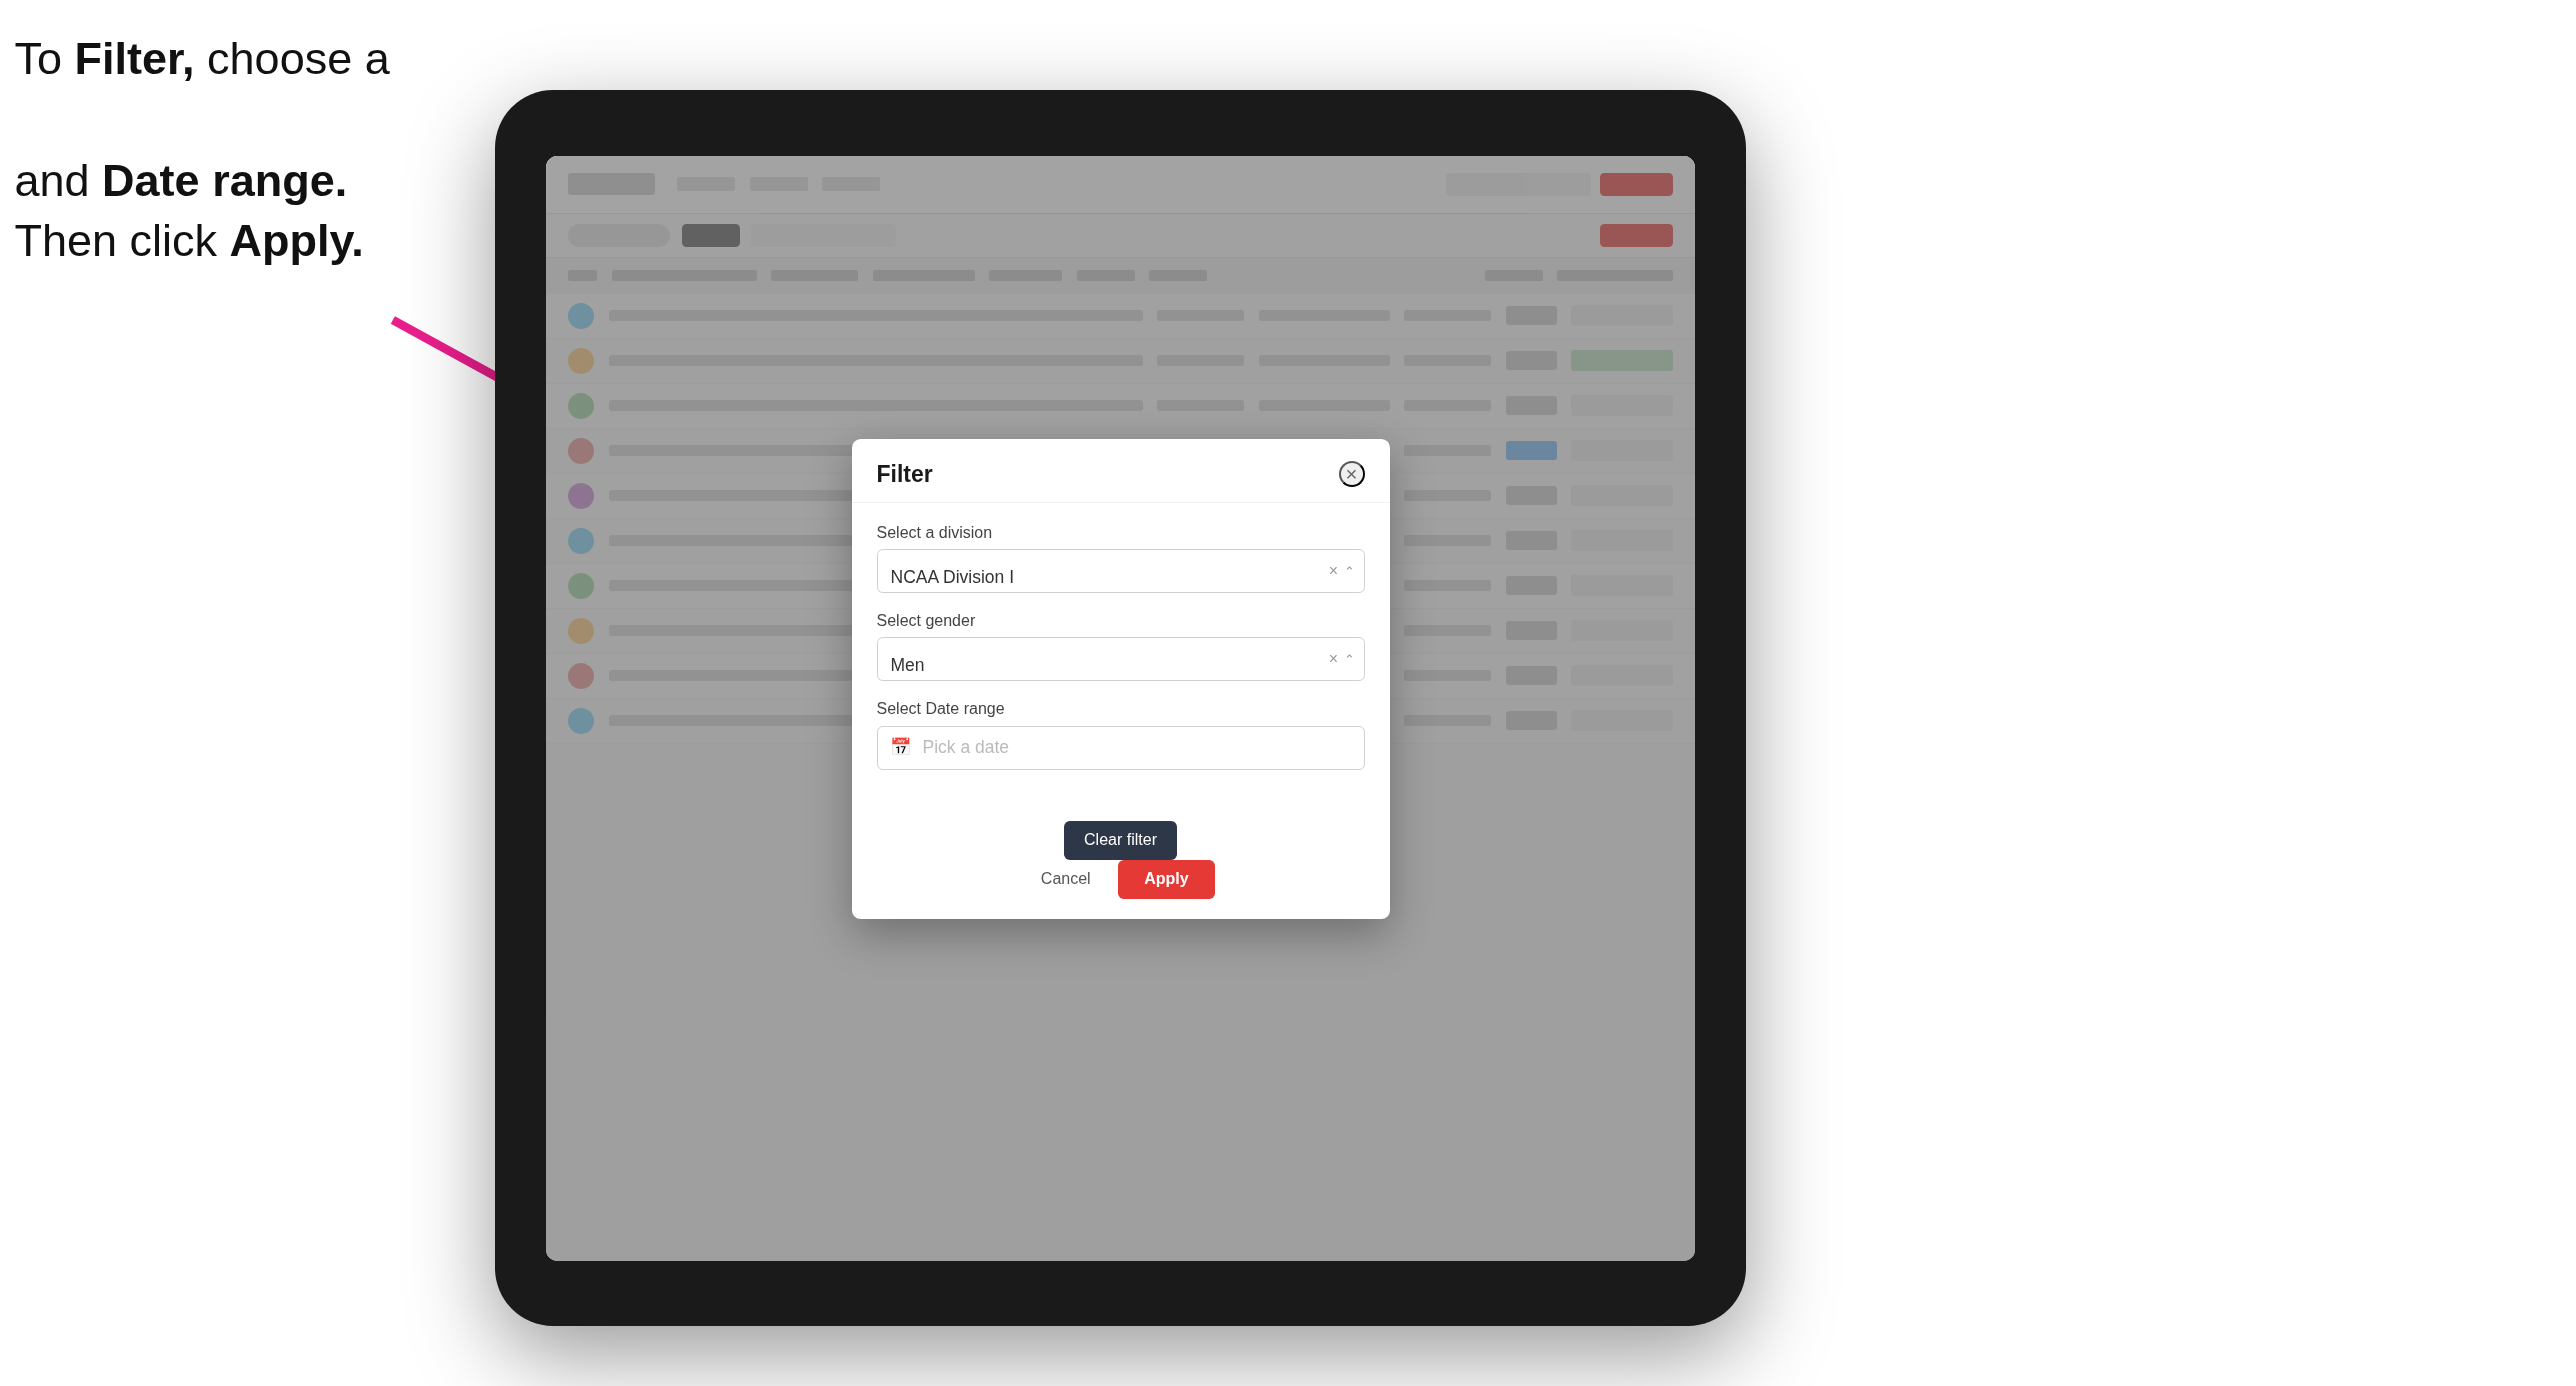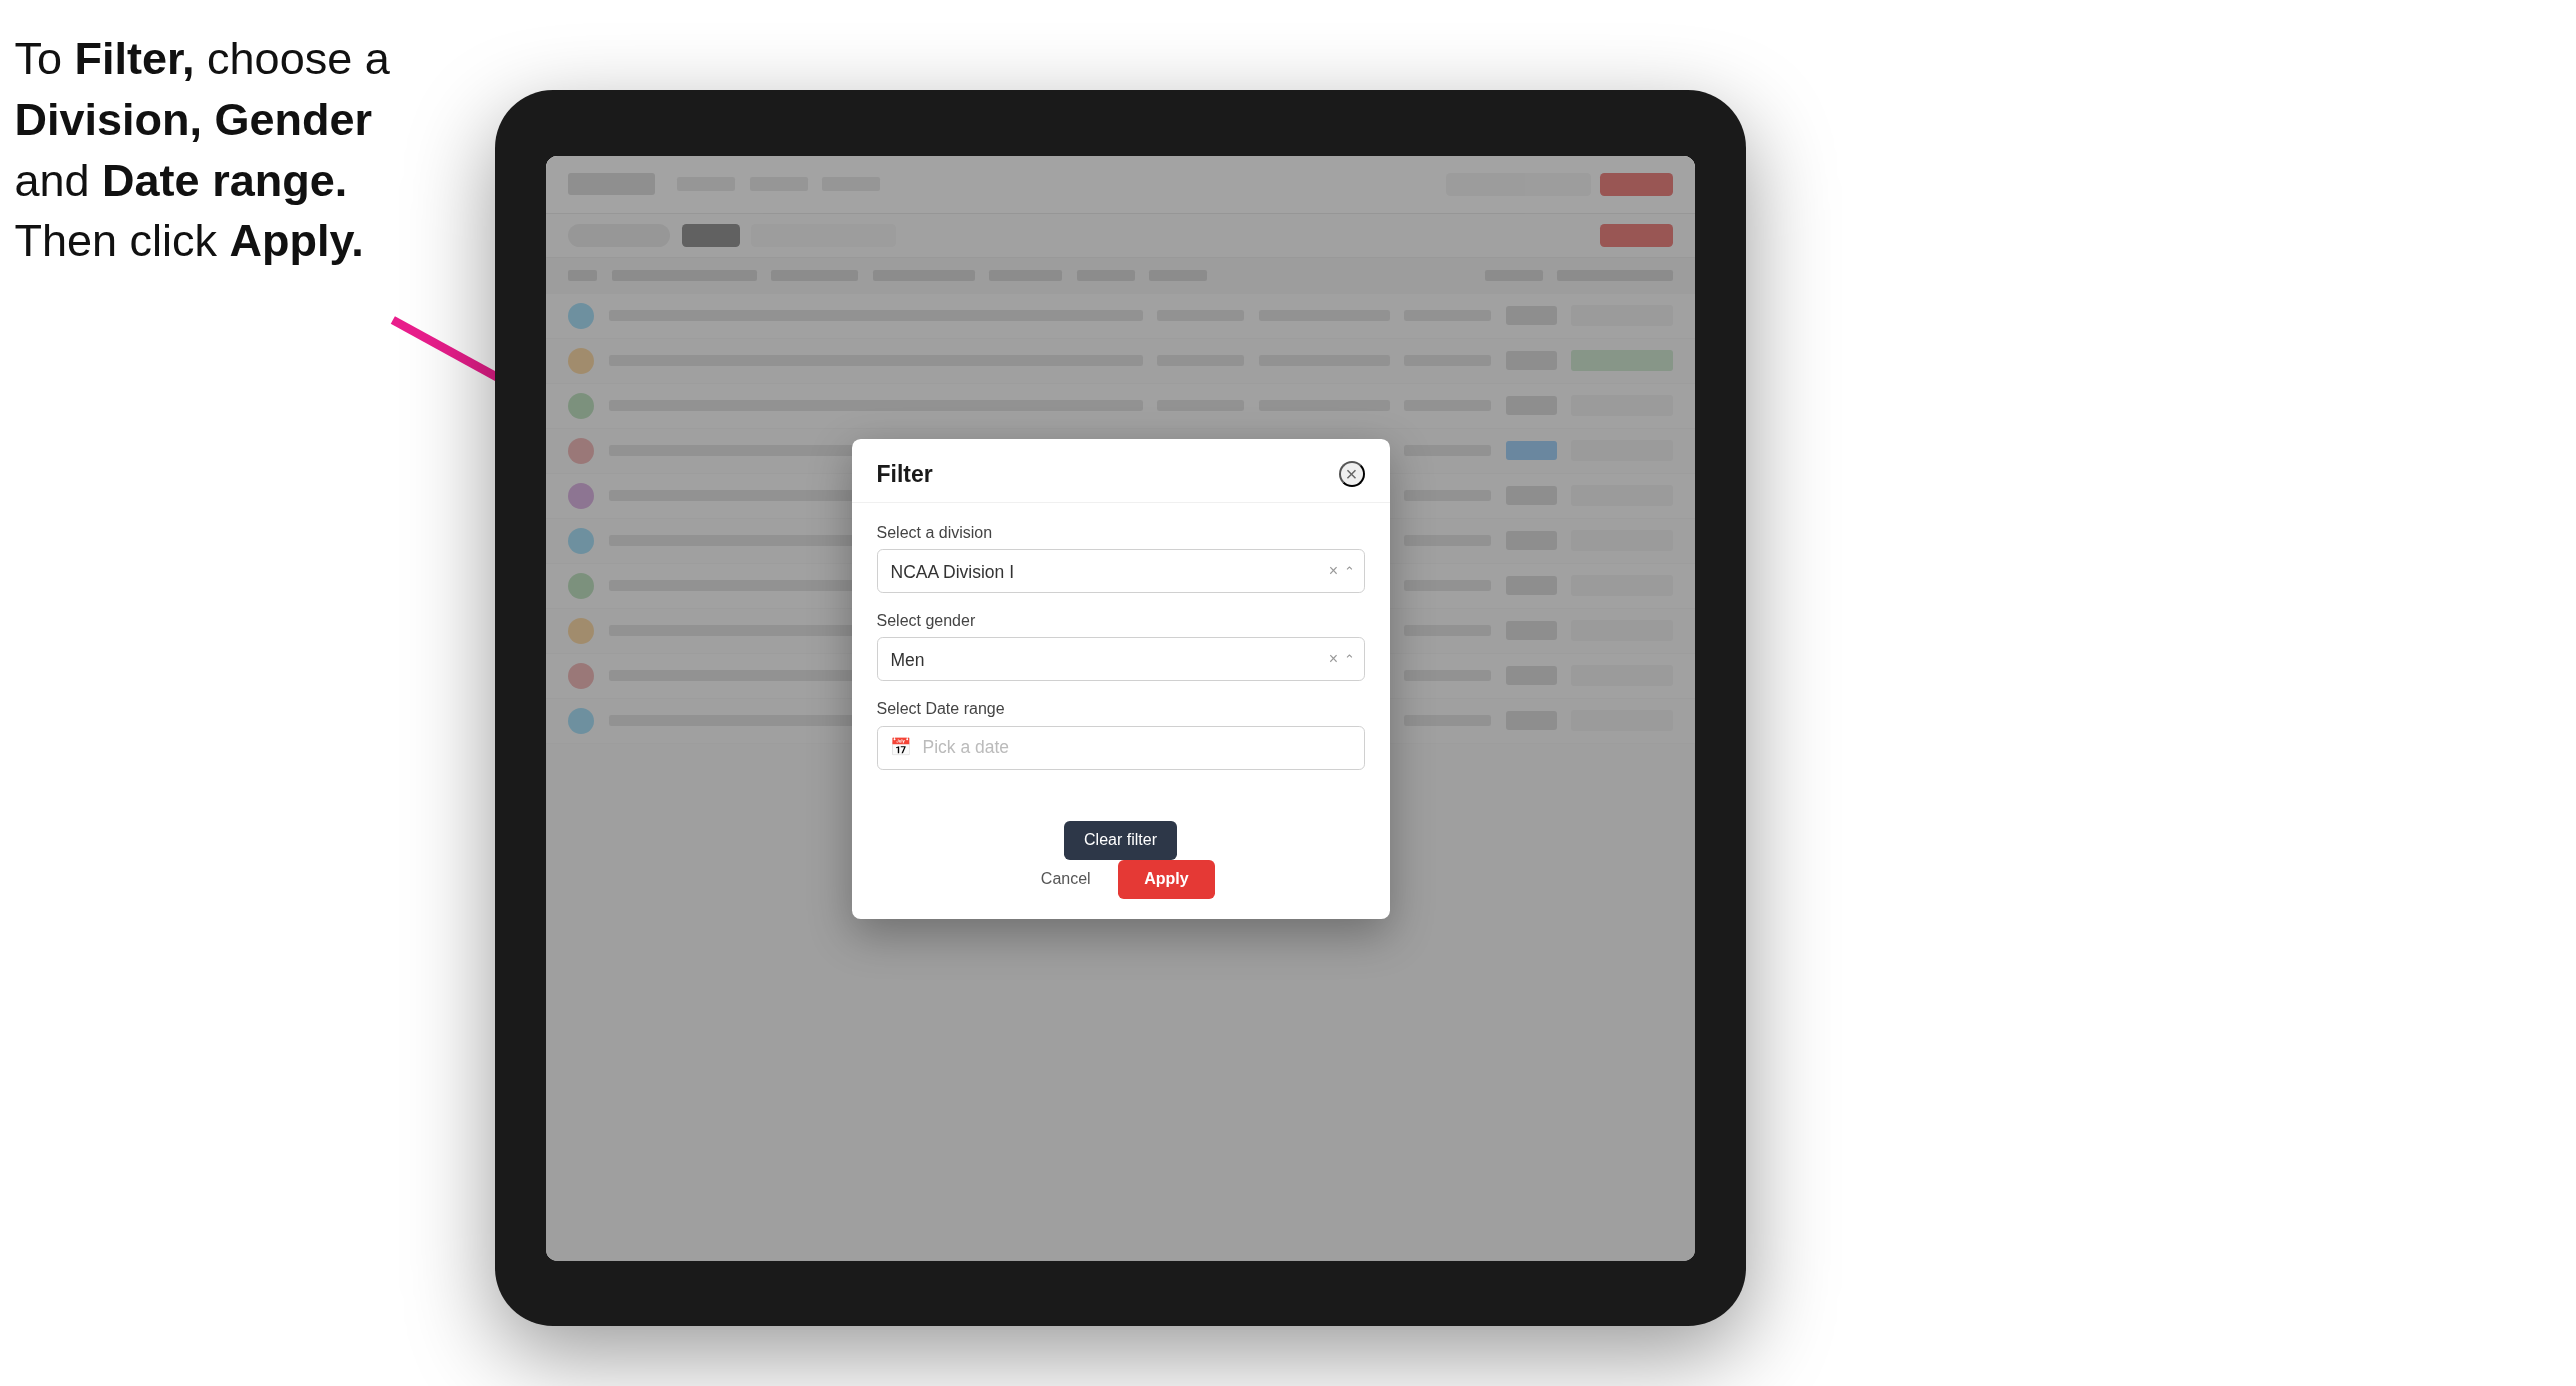--- a/index.html
+++ b/index.html
@@ -309,20 +309,21 @@
     .select-inner {
       width: 100%;
       height: 44px;
       border: 0.7px solid #d0d0d0;
       border-radius: 5.8px;
       padding: 12px 36px 0 13px;
       font-size: 17.5px;
       color: #333;
       background: #fff;
       display: flex;
+      align-items: center;
       position: relative;
     }
 
     .select-value {
       flex: 1;
       font-size: 17.5px;
       color: #333;
     }
 
     .select-icons {
@@ -428,21 +429,21 @@
       font-size: 45px;
       line-height: 1.35;
       color: #111111;
       z-index: 20;
     }
   </style>
 </head>
 <body>
 
 <div class="annotation">
-  <span>To <strong>Filter,</strong> choose a<br><strong>Division, Gender</strong><br>and <strong>Date range.</strong><br>Then click <strong>Apply.</strong></span>
+  <span>To <strong>Filter,</strong> choose a<br><br>and <strong>Date range.</strong><br>Then click <strong>Apply.</strong></span>
 </div>
 
 <svg class="arrow-svg" viewBox="0 0 3542 1906" xmlns="http://www.w3.org/2000/svg">
   <defs>
     <marker id="arrowhead" markerWidth="10" markerHeight="7" refX="10" refY="3.5" orient="auto">
       <polygon points="0 0, 10 3.5, 0 7" fill="#e91e8c"></polygon>
     </marker>
   </defs>
   <line x1="540" y1="440" x2="1050" y2="720" stroke="#e91e8c" stroke-width="12" marker-end="url(#arrowhead)"></line>
 </svg>

